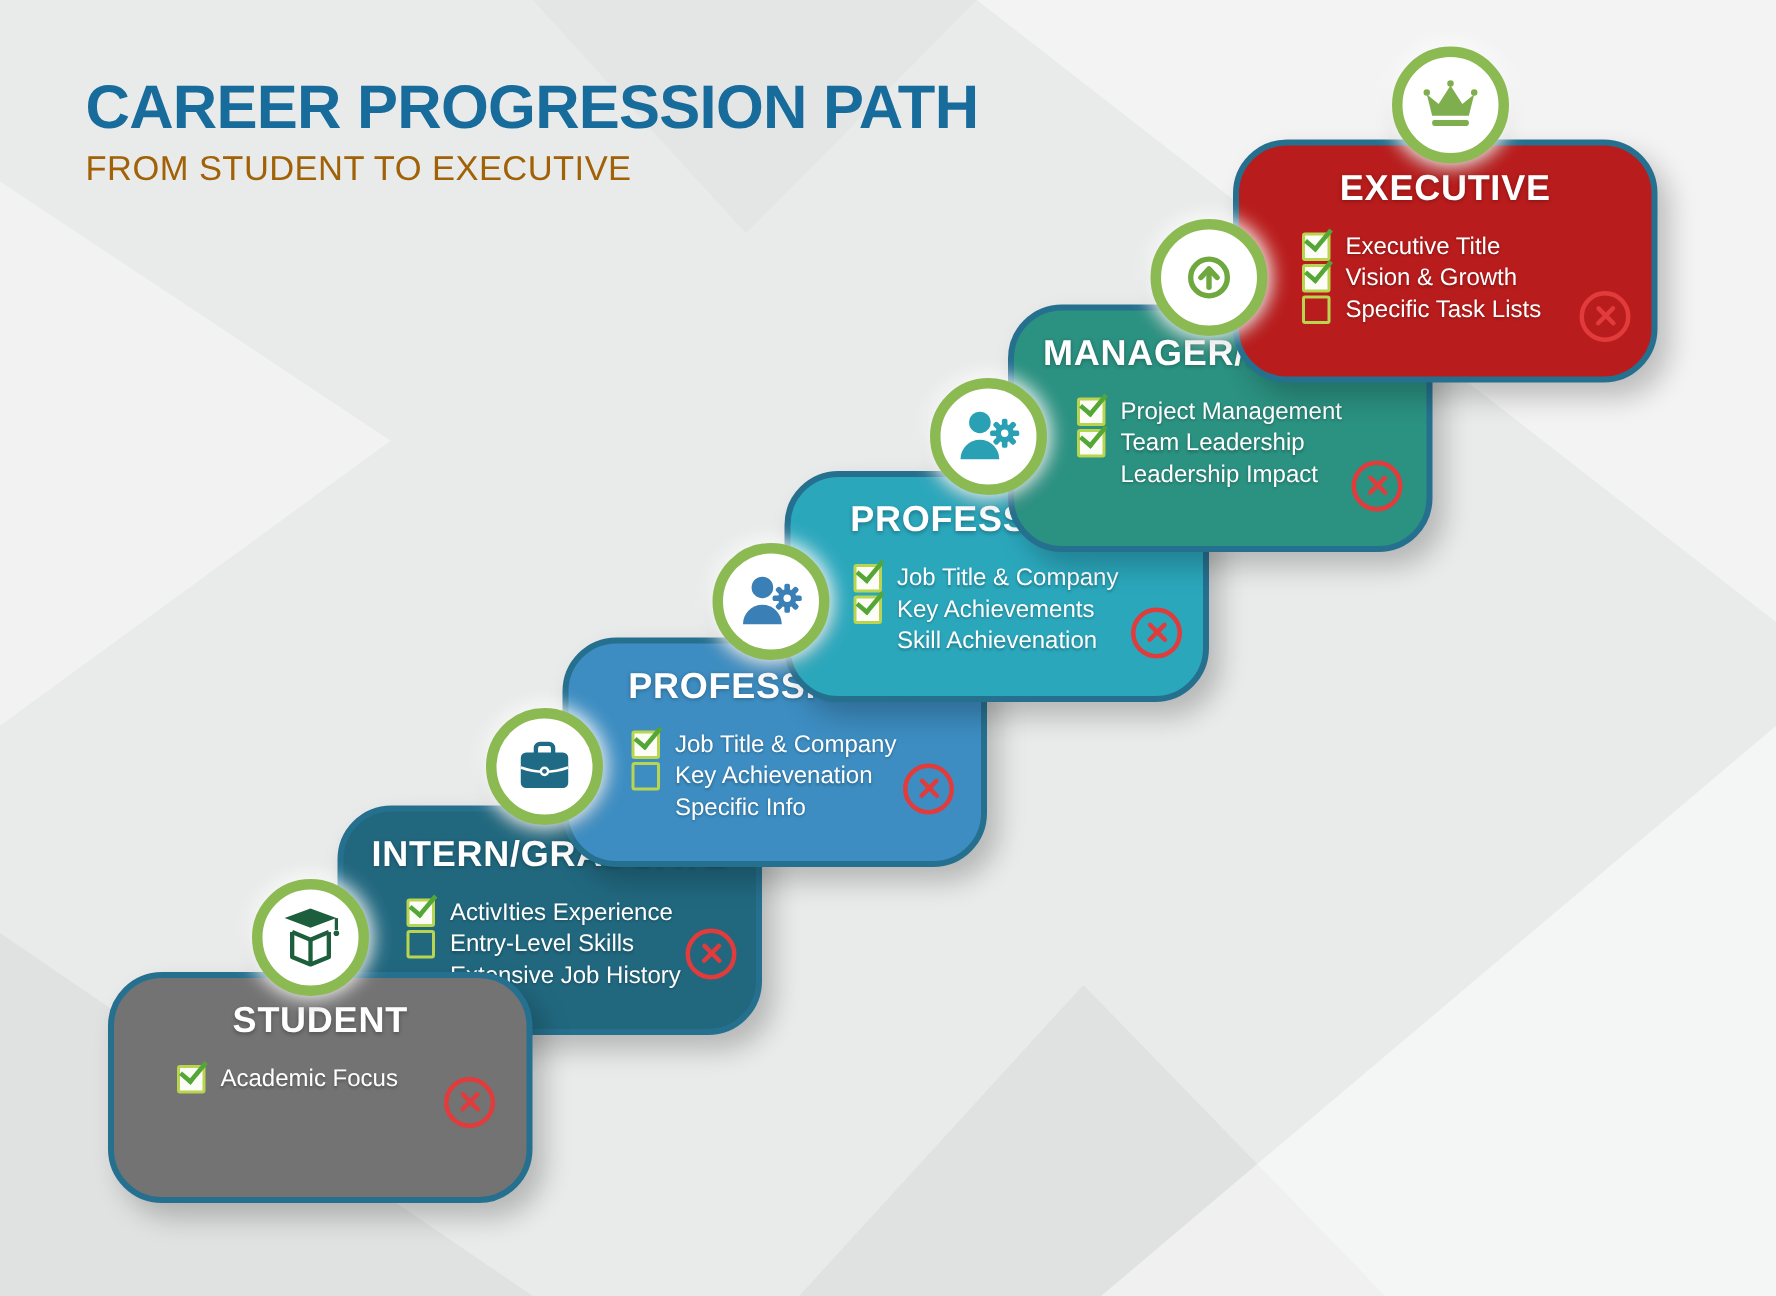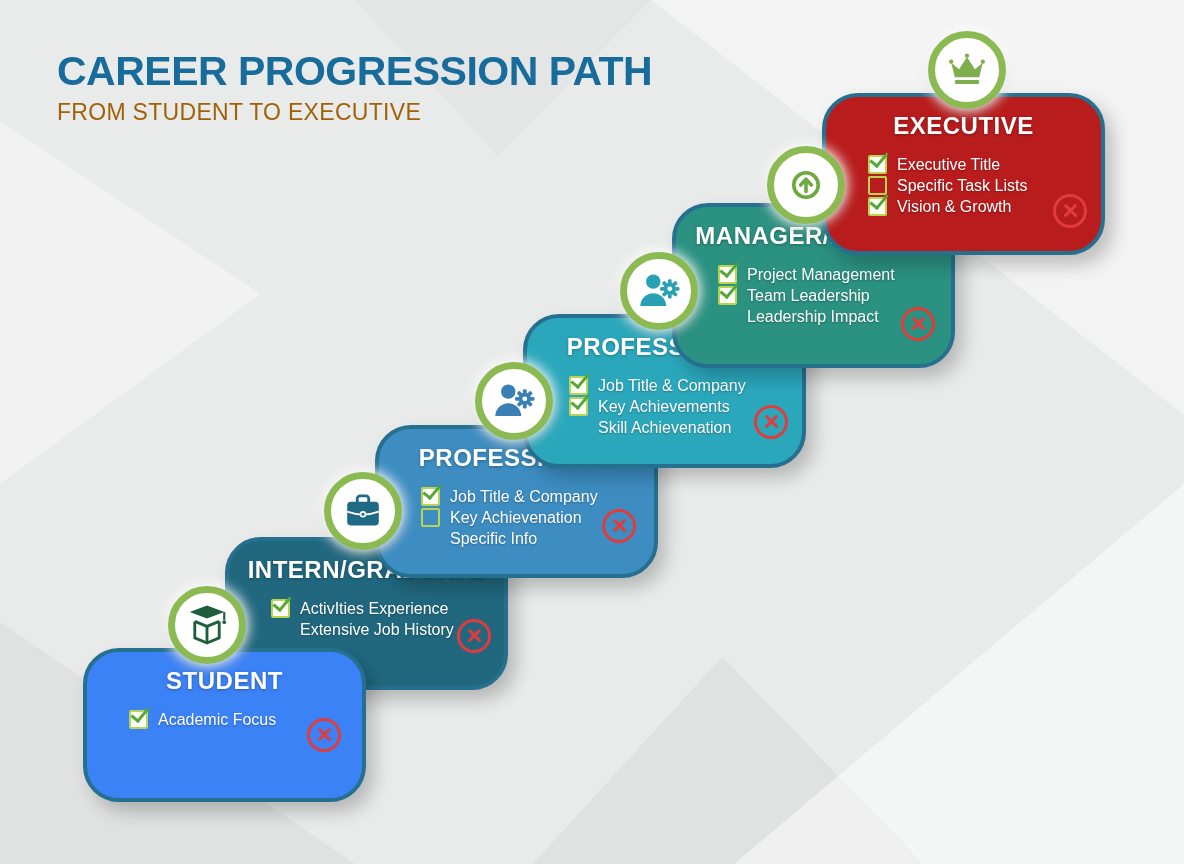--- a/index.html
+++ b/index.html
@@ -14,21 +14,21 @@
   .f4{clip-path:polygon(45% 100%,78% 100%,61% 76%);background:rgba(210,213,213,.40);}
   .f5{clip-path:polygon(62% 100%,100% 100%,100% 56%);background:rgba(255,255,255,.50);}
   .f6{clip-path:polygon(30% 0,55% 0,42% 18%);background:rgba(222,224,224,.45);}
 
   .header{position:absolute;left:57px;top:50px;}
   .header h1{margin:0;font-size:41px;font-weight:bold;letter-spacing:-.5px;color:#186c9c;line-height:1.05;}
   .header .sub{margin-top:6px;font-size:23px;font-weight:400;letter-spacing:.3px;color:#a16207;}
 
   .card{position:absolute;width:283px;box-sizing:border-box;border:4px solid #26708f;
         border-radius:36px;box-shadow:8px 10px 18px rgba(0,0,0,.22);color:#fff;}
-  .c-student{left:83px;top:648px;height:154px;z-index:2;background:#3b82f6;}
+  .c-student{left:72px;top:648px;height:154px;z-index:2;background:#737373;}
   .c-intern{left:225px;top:537px;height:153px;z-index:1;background:#21687f;}
   .c-prof1{left:375px;top:425px;height:153px;z-index:3;background:#3d8dc2;}
   .c-prof2{left:523px;top:314px;height:154px;z-index:4;background:#2ba7bc;}
   .c-manager{left:672px;top:203px;height:165px;z-index:5;background:#2b9181;}
   .c-exec{left:822px;top:93px;height:162px;z-index:6;background:#b91c1c;}
 
   .card-title{margin-top:15px;text-align:center;font-size:24px;font-weight:bold;letter-spacing:.5px;
               text-shadow:0 1px 3px rgba(0,0,0,.3);}
   .items{margin:13px 0 0 42px;display:flex;flex-direction:column;}
   .row{display:flex;align-items:flex-end;height:21px;font-size:16px;text-shadow:0 1px 2px rgba(0,0,0,.3);}
@@ -80,20 +80,24 @@
     <div class="sub">FROM STUDENT TO EXECUTIVE</div>
   </div>
 
   <div class="card c-intern">
     <div class="card-title">INTERN/GRADUATE</div>
     <div class="items">
       <div class="row checked">
         <span class="checkbox"></span>
         <span>ActivIties Experience</span>
       </div>
+      <div class="row unchecked">
+        <span class="checkbox"></span>
+        <span>Entry-Level Skills</span>
+      </div>
       <div class="row none">
         <span class="checkbox"></span>
         <span>Extensive Job History</span>
       </div>
     </div>
     <div class="x-icon"></div>
   </div>
 
   <div class="card c-student">
     <div class="card-title">STUDENT</div>
@@ -163,27 +167,27 @@
     <div class="x-icon"></div>
   </div>
 
   <div class="card c-exec">
     <div class="card-title">EXECUTIVE</div>
     <div class="items">
       <div class="row checked">
         <span class="checkbox"></span>
         <span>Executive Title</span>
       </div>
+      <div class="row checked">
+        <span class="checkbox"></span>
+        <span>Vision &amp; Growth</span>
+      </div>
       <div class="row unchecked">
         <span class="checkbox"></span>
         <span>Specific Task Lists</span>
-      </div>
-      <div class="row checked">
-        <span class="checkbox"></span>
-        <span>Vision &amp; Growth</span>
       </div>
     </div>
     <div class="x-icon"></div>
   </div>
 
   <div class="stage-icon icon-student">
     <svg viewBox="0 0 64 64">
       <path d="M32 5 L56 14 L32 23 L8 14 Z" fill="#1d5e3d"></path>
       <path d="M56 14 v11" stroke="#1d5e3d" stroke-width="3" fill="none"></path>
       <circle cx="56" cy="28" r="2.6" fill="#1d5e3d"></circle>

